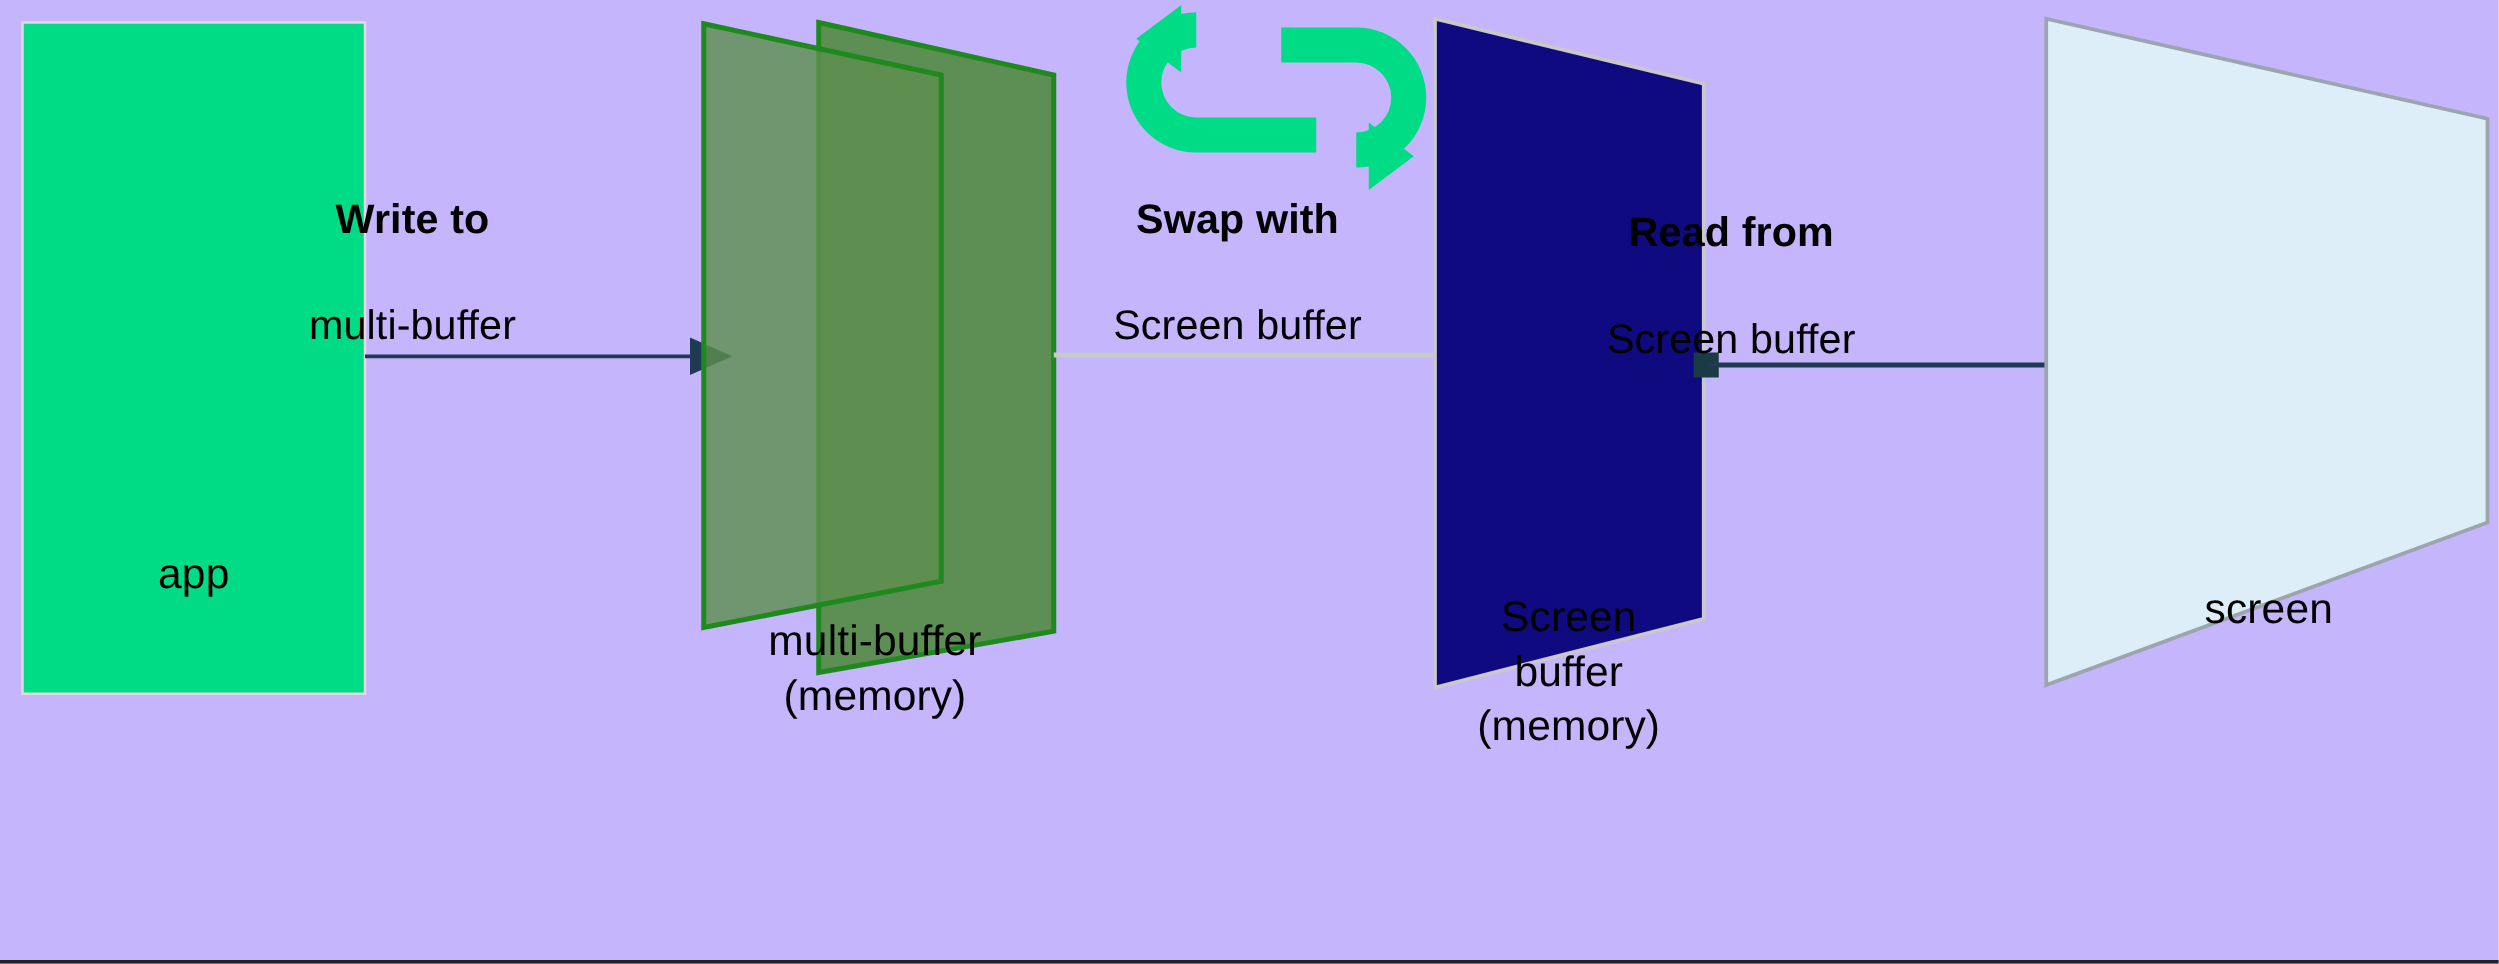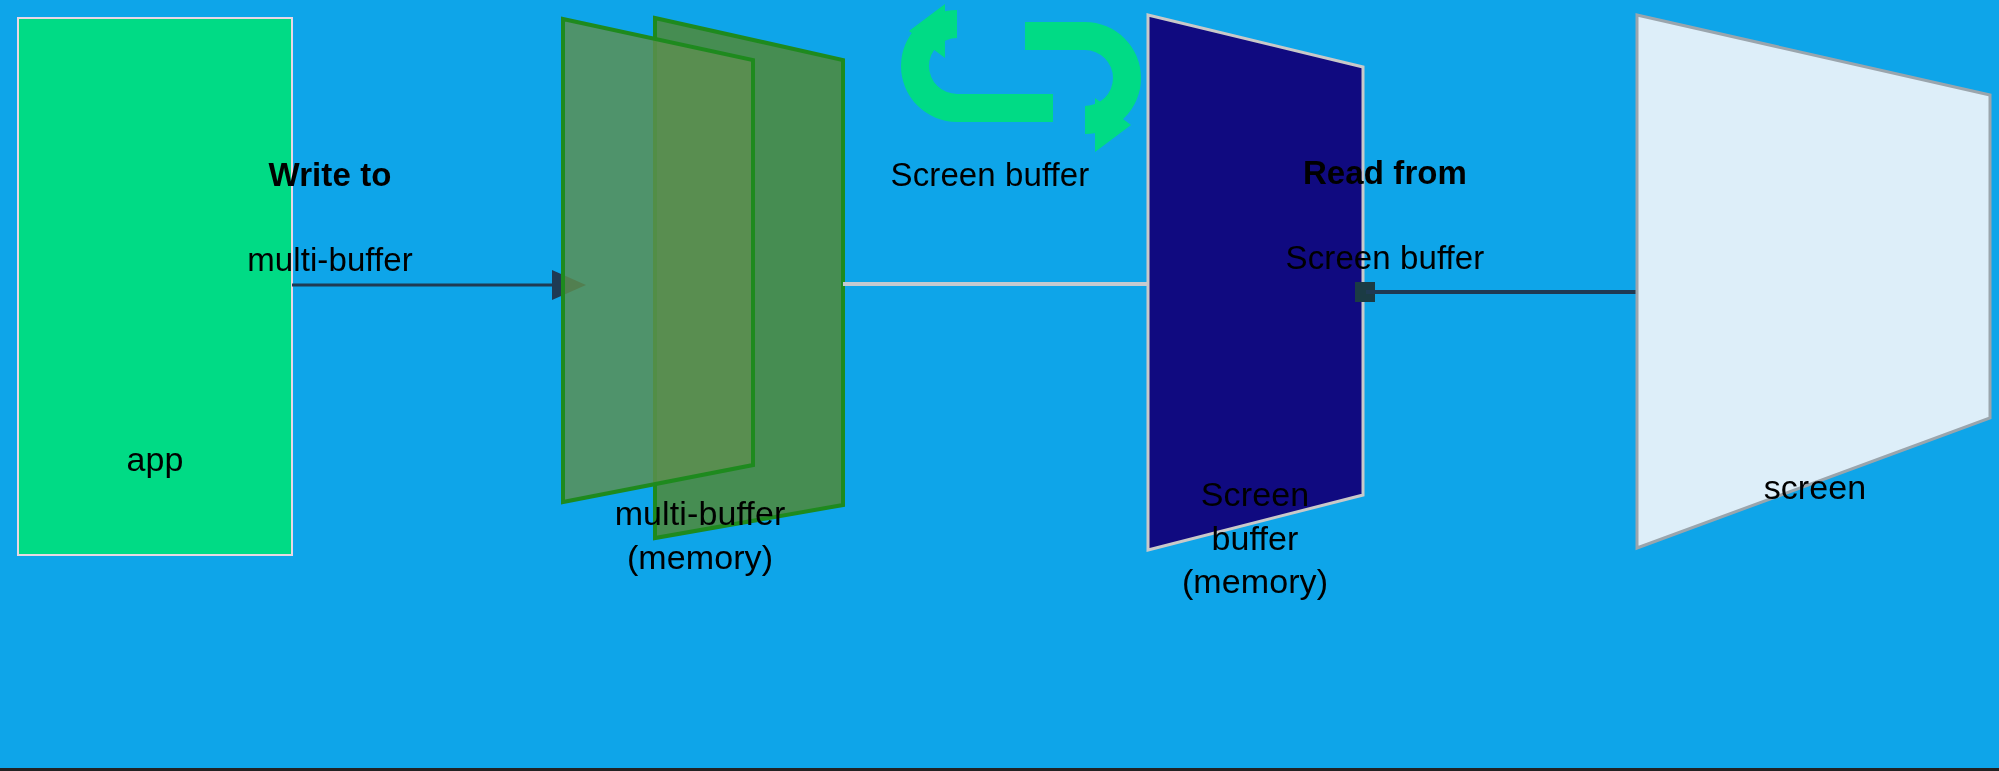--- a/index.html
+++ b/index.html
@@ -7,21 +7,21 @@
     padding: 0;
     background: #ffffff;
   }
   body {
     font-family: "Liberation Sans", sans-serif;
   }
   #canvas {
     position: relative;
     width: 1999px;
     height: 771px;
-    background: #0ea5e9;
+    background: #c4b5fd;
     overflow: hidden;
     border-bottom: 3px solid #222222;
     box-sizing: border-box;
   }
   .svg-layer {
     position: absolute;
     left: 0;
     top: 0;
     width: 1999px;
     height: 771px;
@@ -46,21 +46,21 @@
     display: block;
   }
   .node-label {
     font-size: 34px;
     font-weight: normal;
   }
 
   
   #label-write      { left: 175px;  top: 112px;  width: 310px; }
   #label-swap       { left: 835px;  top: 112px;  width: 310px; }
-  #label-read       { left: 1230px; top: 110px;  width: 310px; }
+  #label-read       { left: 1230px; top: 123px;  width: 310px; }
 
   #label-app        { left: 40px;   top: 438px;  width: 230px; }
   #label-multibuf   { left: 555px;  top: 492px;  width: 290px; }
   #label-screenbuf  { left: 1140px; top: 473px;  width: 230px; }
   #label-screen     { left: 1700px; top: 466px;  width: 230px; }
 </style>
 </head>
 <body>
 
 <div id="canvas">
@@ -111,20 +111,21 @@
       <polygon fill="#00DB85" points="190,142 190,88 226,115"></polygon>
     </g>
   </svg>
 
   <div class="lbl edge-label" id="label-write">
     <span class="ttl">Write to</span>
     <span class="sub">multi-buffer</span>
   </div>
 
   <div class="lbl edge-label" id="label-swap">
+    <span class="ttl">Swap with</span>
     <span class="sub">Screen buffer</span>
   </div>
 
   <div class="lbl edge-label" id="label-read">
     <span class="ttl">Read from</span>
     <span class="sub">Screen buffer</span>
   </div>
 
   <div class="lbl node-label" id="label-app">app</div>
 

